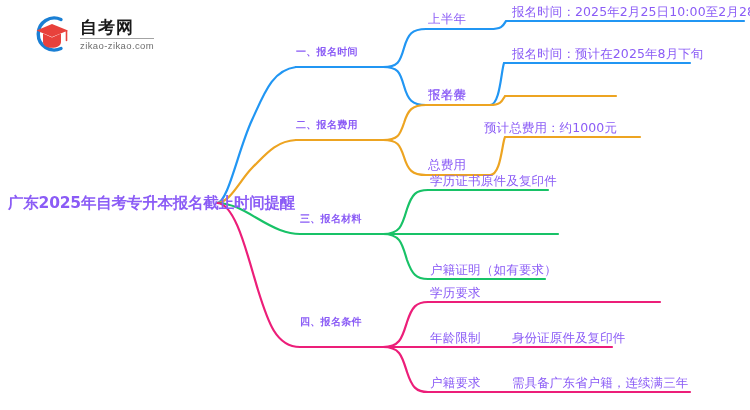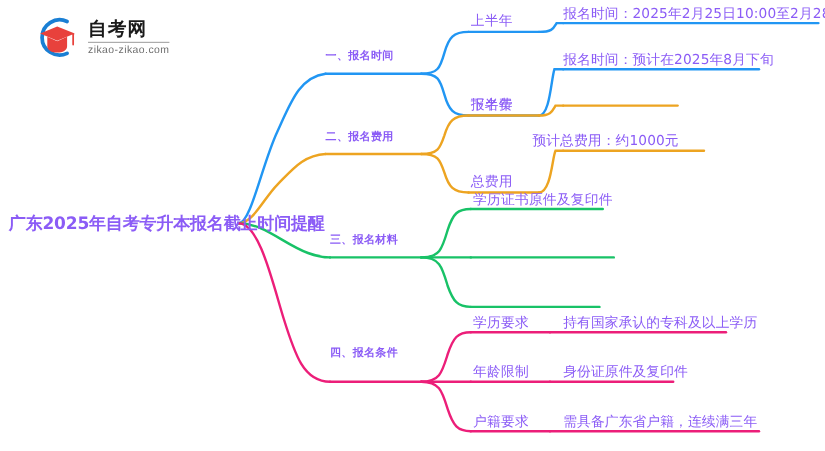--- a/index.html
+++ b/index.html
@@ -178,25 +178,25 @@
   <div class="node lvl1" style="left:296px; top:120px;">二、报名费用</div>
 
   <div class="node lvl2" style="left:428px; top:89px;">报名费</div>
 
   <div class="node lvl2" style="left:428px; top:159px;">总费用</div>
   <div class="node lvl3" style="left:484px; top:122px;">预计总费用：约1000元</div>
 
   <div class="node lvl1" style="left:300px; top:214px;">三、报名材料</div>
 
   <div class="node lvl2" style="left:430px; top:175px;">学历证书原件及复印件</div>
+  <div class="node lvl2" style="left:430px; top:264px;">户籍证明（如有要求）</div>
 
   <div class="node lvl1" style="left:300px; top:317px;">四、报名条件</div>
 
   <div class="node lvl2" style="left:430px; top:287px;">学历要求</div>
-  <div class="node lvl3" style="left:512px; top:287px;">持有国家承认的专科及以上学历</div>
 
   <div class="node lvl2" style="left:430px; top:332px;">年龄限制</div>
   <div class="node lvl3" style="left:512px; top:332px;">身份证原件及复印件</div>
 
   <div class="node lvl2" style="left:430px; top:377px;">户籍要求</div>
   <div class="node lvl3" style="left:512px; top:377px;">需具备广东省户籍，连续满三年</div>
 
 </div>
 
 </body></html>

